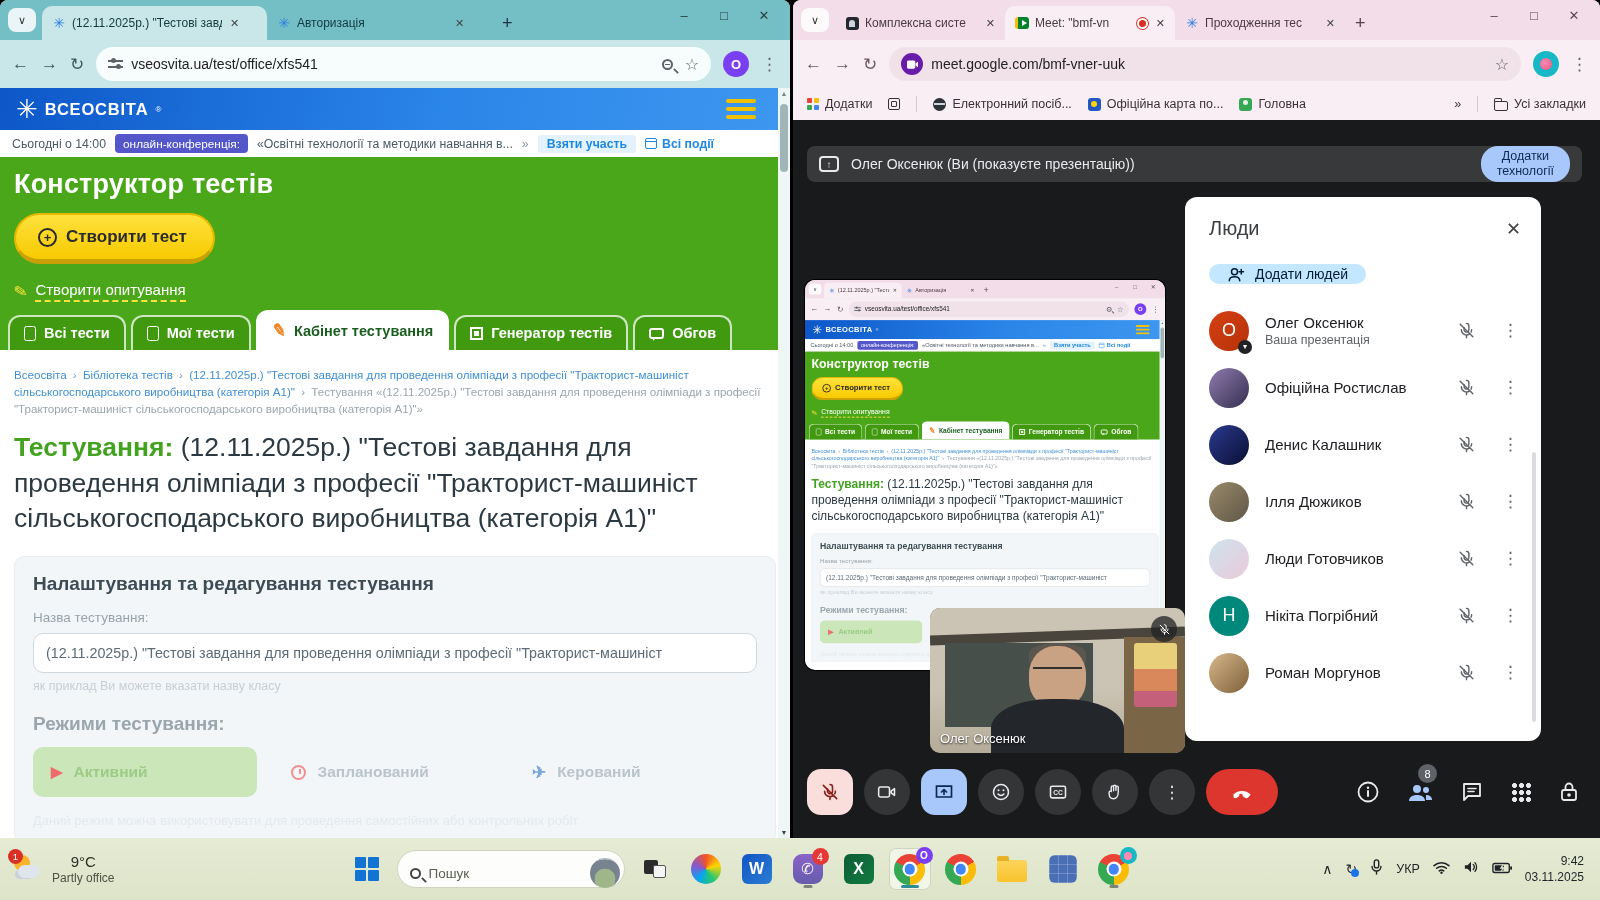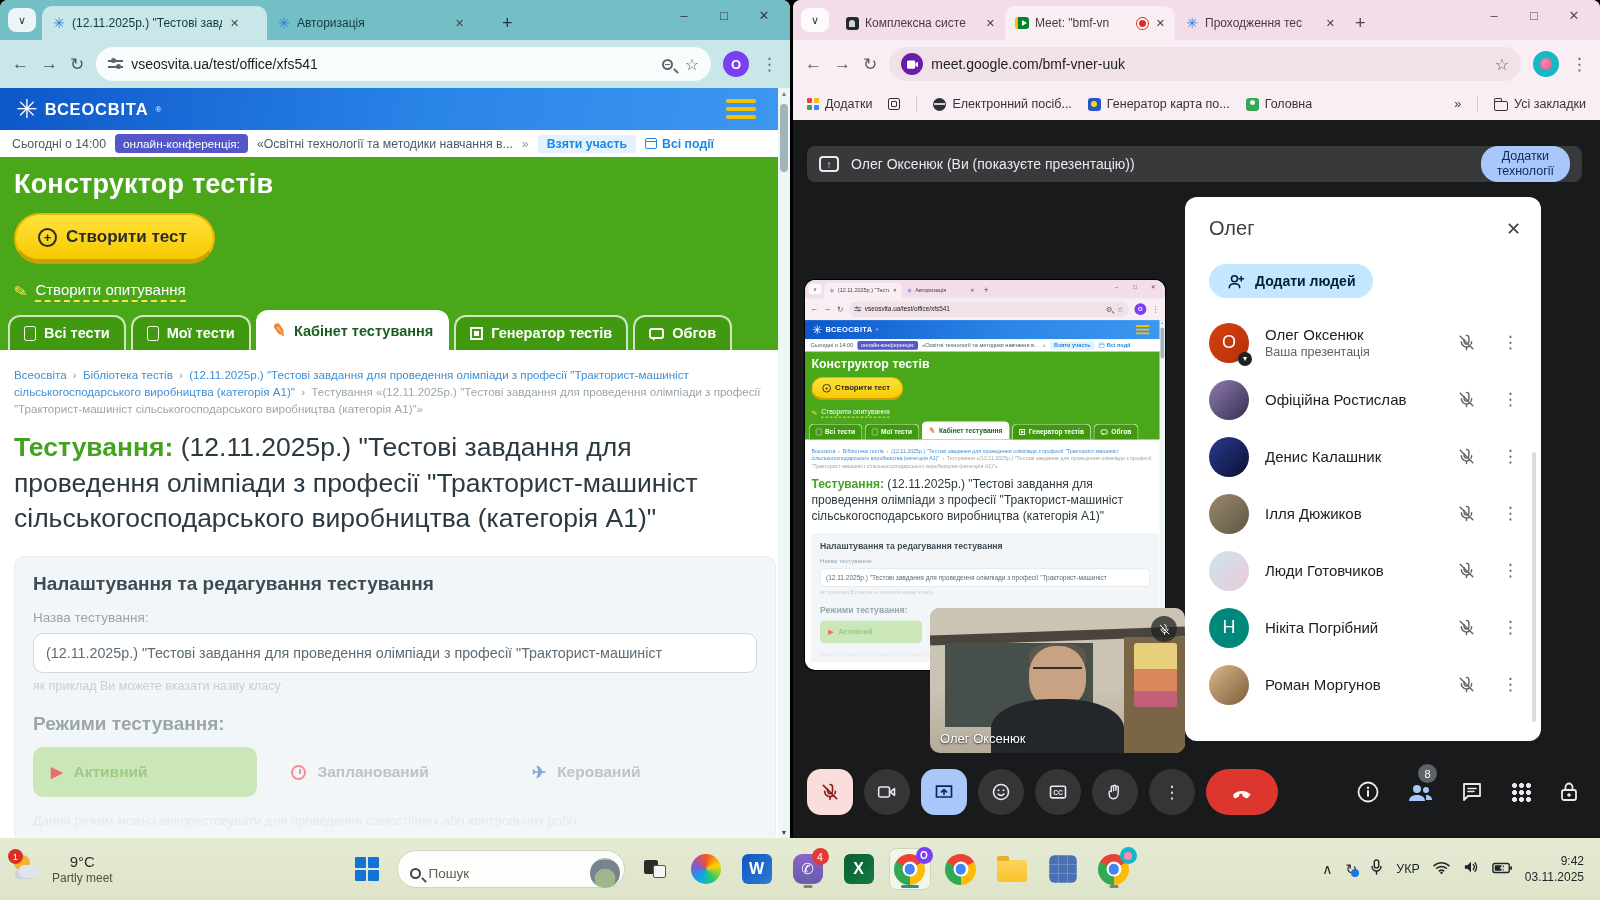--- a/index.html
+++ b/index.html
@@ -174,21 +174,21 @@
   .vt-name{position:absolute;left:10px;bottom:7px;color:#fff;font-size:13px;text-shadow:0 1px 2px rgba(0,0,0,.8);z-index:2;}
   .vt-mic{position:absolute;right:8px;top:8px;width:26px;height:26px;border-radius:50%;background:rgba(32,33,36,.75);
           display:flex;align-items:center;justify-content:center;z-index:2;}
 
   .people{position:absolute;left:392px;top:77px;width:356px;height:544px;background:#fff;border-radius:12px;
           padding:20px 0 8px 24px;z-index:4;}
   .pp-head{display:flex;align-items:center;padding-right:20px;}
   .pp-title{font-size:20px;color:#3c4043;}
   .pp-close{margin-left:auto;font-size:18px;color:#444746;}
   .pp-add{margin-top:24px;display:inline-flex;align-items:center;gap:10px;background:#c2e7ff;color:#001d35;
-          border-radius:20px;padding:9px 18px;font-size:14px;font-weight:700;}
+          border-radius:20px;padding:2px 18px;font-size:14px;font-weight:400;}
   .pp-list{margin-top:16px;}
   .p-row{display:flex;align-items:center;height:57px;padding-right:22px;}
   .p-ava{width:40px;height:40px;border-radius:50%;flex:0 0 auto;display:flex;align-items:center;justify-content:center;
          color:#fff;font-size:18px;font-weight:500;position:relative;margin-right:16px;}
   .p-pin{position:absolute;right:-3px;bottom:-3px;width:14px;height:14px;border-radius:50%;background:#202124;
          display:flex;align-items:center;justify-content:center;font-size:8px;color:#fff;}
   .p-txt{min-width:0;}
   .p-name{font-size:15px;color:#202124;}
   .p-sub{font-size:12.5px;color:#5f6368;margin-top:2px;}
   .p-mic{margin-left:auto;display:flex;}
@@ -463,21 +463,21 @@
         <span>Додатки</span>
       </span>
       <span class="grid-ico"></span>
       <span class="bm-sep"></span>
       <span class="bm">
         <span class="globe-ico"></span>
         <span>Електронний посіб...</span>
       </span>
       <span class="bm">
         <span class="map-ico"></span>
-        <span>Генератор карта по...</span>
+        <span>Офіційна карта по...</span>
       </span>
       <span class="bm">
         <span class="home-ico"></span>
         <span>Головна</span>
       </span>
       <span style="margin-left:auto">»</span>
       <span class="bm-sep"></span>
       <span class="bm">
         <span class="folder-ico"></span>
         <span>Усі закладки</span>
@@ -645,21 +645,21 @@
           <svg width="13" height="13" viewBox="0 0 24 24">
               <path d="M12 3a3 3 0 0 1 3 3v5a3 3 0 0 1-4.7 2.5M9 8.5V11a3 3 0 0 0 .4 1.5M5.5 11a6.5 6.5 0 0 0 10.4 5.2M18.5 11a6.5 6.5 0 0 1-.8 3.1M12 17.5V21" fill="none" stroke="#fff" stroke-width="1.8" stroke-linecap="round"></path>
               <line x1="4" y1="4" x2="20" y2="20" stroke="#fff" stroke-width="1.8" stroke-linecap="round"></line>
             </svg>
         </div>
         <div class="vt-name">Олег Оксенюк</div>
       </div>
 
       <div class="people">
         <div class="pp-head">
-          <span class="pp-title">Олег</span>
+          <span class="pp-title">Люди</span>
           <span class="pp-close">✕</span>
         </div>
         <div class="pp-add">
           <svg width="18" height="16" viewBox="0 0 24 20">
               <circle cx="10" cy="7" r="4" fill="none" stroke="#001d35" stroke-width="2"></circle>
               <path d="M3 19c0-3.5 3-5.5 7-5.5s7 2 7 5.5" fill="none" stroke="#001d35" stroke-width="2" stroke-linecap="round"></path>
               <path d="M19 4v6M16 7h6" stroke="#001d35" stroke-width="2" stroke-linecap="round"></path>
             </svg>
           <span>Додати людей</span>
         </div>
@@ -845,21 +845,21 @@
 
   <div class="taskbar">
     <div class="weather">
       <div class="w-ico">
         <div class="w-sun"></div>
           <div class="w-cloud"></div>
         <div class="w-badge">1</div>
       </div>
       <div>
         <div class="w-temp">9°C</div>
-        <div class="w-desc">Partly meet</div>
+        <div class="w-desc">Partly office</div>
       </div>
     </div>
     <div class="tb-center">
       <div class="tb-ico">
           <span class="start-ico">
             <i></i>
             <i></i>
             <i></i>
             <i></i>
           </span>

